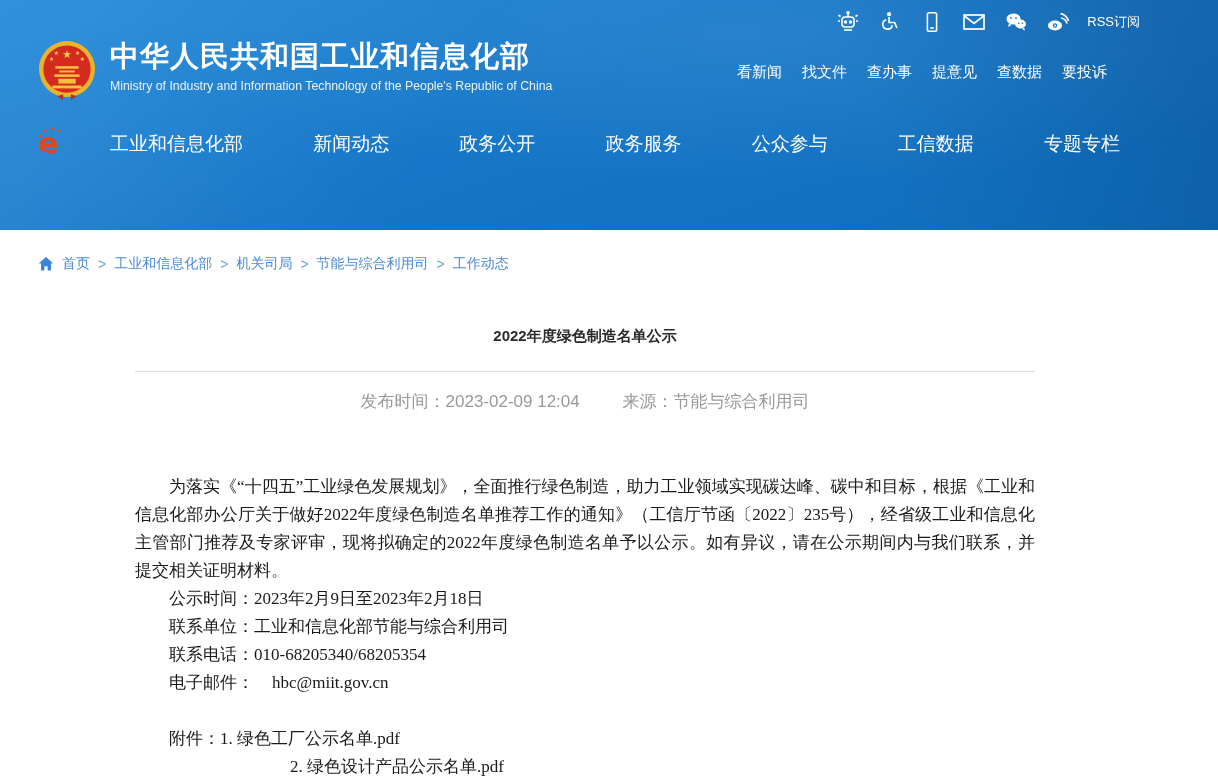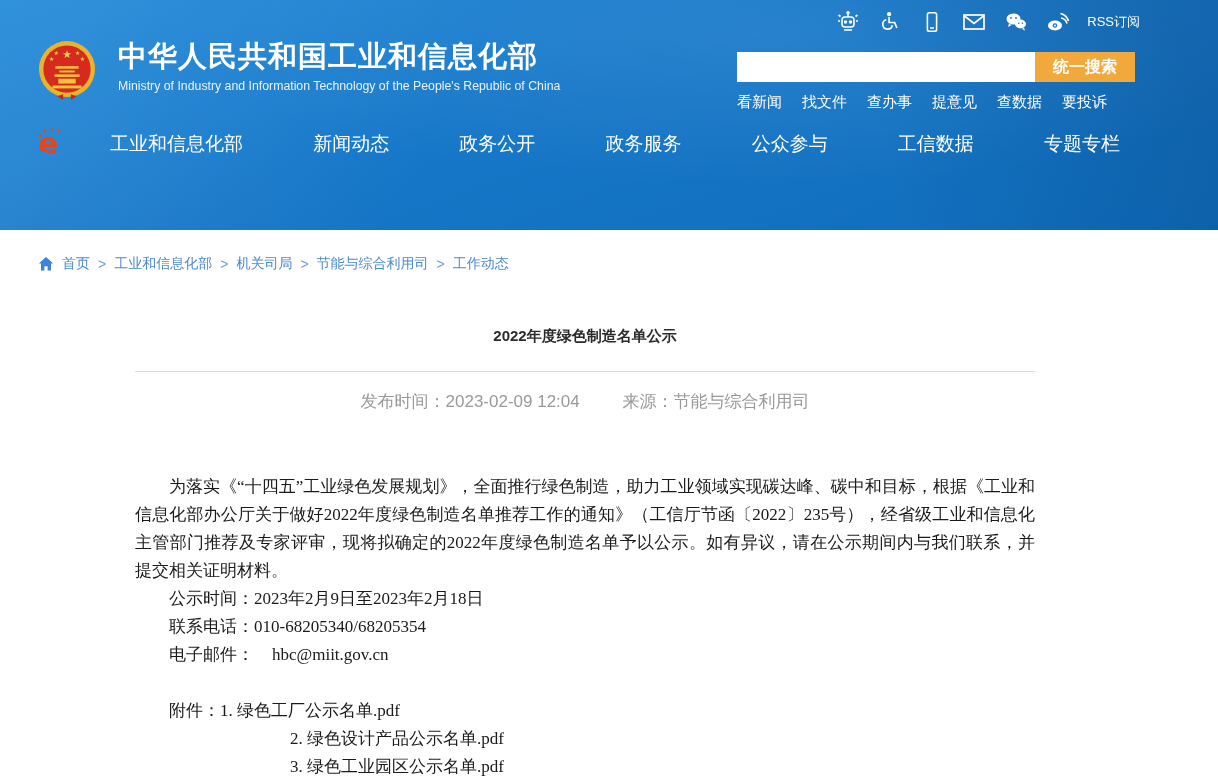--- a/index.html
+++ b/index.html
@@ -13,21 +13,21 @@
     background:
       linear-gradient(115deg, rgba(255,255,255,.07) 8%, transparent 38%),
       linear-gradient(250deg, rgba(3,40,85,.18) 4%, transparent 30%),
       radial-gradient(ellipse at 62% 15%, rgba(255,255,255,.08), transparent 55%); }
 
   .top-icons { position:absolute; top:9px; right:78px; display:flex; align-items:center; gap:16px; z-index:2; }
   .top-icons .ticon { display:inline-flex; width:26px; height:26px; align-items:center; justify-content:center; cursor:pointer; }
   .rss-label { color:#fff; font-size:13px; cursor:pointer; }
 
   .brand { position:absolute; top:40px; left:38px; display:flex; z-index:2; }
-  .brand-text { margin-left:22px; }
+  .brand-text { margin-left:14px; }
   .brand-title { color:#fff; font-size:29px; font-weight:bold; letter-spacing:1px; line-height:1.15; }
   .brand-sub { color:#e8f2fb; font-size:12.3px; margin-top:6px; }
 
   .search-wrap { position:absolute; top:52px; left:737px; z-index:2; }
   .search-row { display:flex; }
   .search-input { width:298px; height:30px; border:0; outline:none; background:#fff; padding:0 8px; font-size:14px; }
   .search-btn { width:100px; height:30px; border:0; background:#f2a93b; color:#fff;
     font-size:16px; font-weight:bold; cursor:pointer; font-family:inherit; }
   .quick-links { display:flex; gap:20px; margin-top:11px; }
   .quick-links span { color:#fff; font-size:15px; cursor:pointer; white-space:nowrap; }
@@ -143,24 +143,20 @@
         <path d="M20 58 l6 4 v-6 z M40 58 l-6 4 v-6 z" fill="#c3261b"></path>
       </svg>
     </span>
     <div class="brand-text">
       <div class="brand-title">中华人民共和国工业和信息化部</div>
       <div class="brand-sub">Ministry of Industry and Information Technology of the People's Republic of China</div>
     </div>
   </div>
 
   <div class="search-wrap">
-    <div class="search-row">
-      <input class="search-input" type="text" value="" style="">
-      <button class="search-btn">统一搜索</button>
-    </div>
     <div class="quick-links">
       <span>看新闻</span>
       <span>找文件</span>
       <span>查办事</span>
       <span>提意见</span>
       <span>查数据</span>
       <span>要投诉</span>
     </div>
   </div>
 
@@ -209,20 +205,21 @@
   <hr class="divider">
   <div class="meta">
     <span>发布时间：</span><span>2023-02-09 12:04</span>
     <span class="meta-src"><span>来源：</span><span>节能与综合利用司</span></span>
   </div>
 
   <div class="body-text">
     <p class="para">为落实《“十四五”工业绿色发展规划》，全面推行绿色制造，助力工业领域实现碳达峰、碳中和目标，根据《工业和信息化部办公厅关于做好2022年度绿色制造名单推荐工作的通知》（工信厅节函〔2022〕235号），经省级工业和信息化主管部门推荐及专家评审，现将拟确定的2022年度绿色制造名单予以公示。如有异议，请在公示期间内与我们联系，并提交相关证明材料。</p>
 
     <div class="info-line"><span>公示时间：</span><span>2023年2月9日至2023年2月18日</span></div>
+    <div class="info-line"><span>联系单位：</span><span>工业和信息化部节能与综合利用司</span></div>
     <div class="info-line"><span>联系电话：</span><span>010-68205340/68205354</span></div>
     <div class="info-line"><span>电子邮件：</span><span class="email-val">hbc@miit.gov.cn</span></div>
 
     <div class="attachments">
       <div class="att-first"><span>附件：</span><span class="att-link">1. 绿色工厂公示名单.pdf</span></div>
       <div class="att-rest"><span class="att-link">2. 绿色设计产品公示名单.pdf</span></div>
       <div class="att-rest"><span class="att-link">3. 绿色工业园区公示名单.pdf</span></div>
       <div class="att-rest"><span class="att-link">4. 绿色供应链管理企业公示名单.pdf</span></div>
     </div>
   </div>

